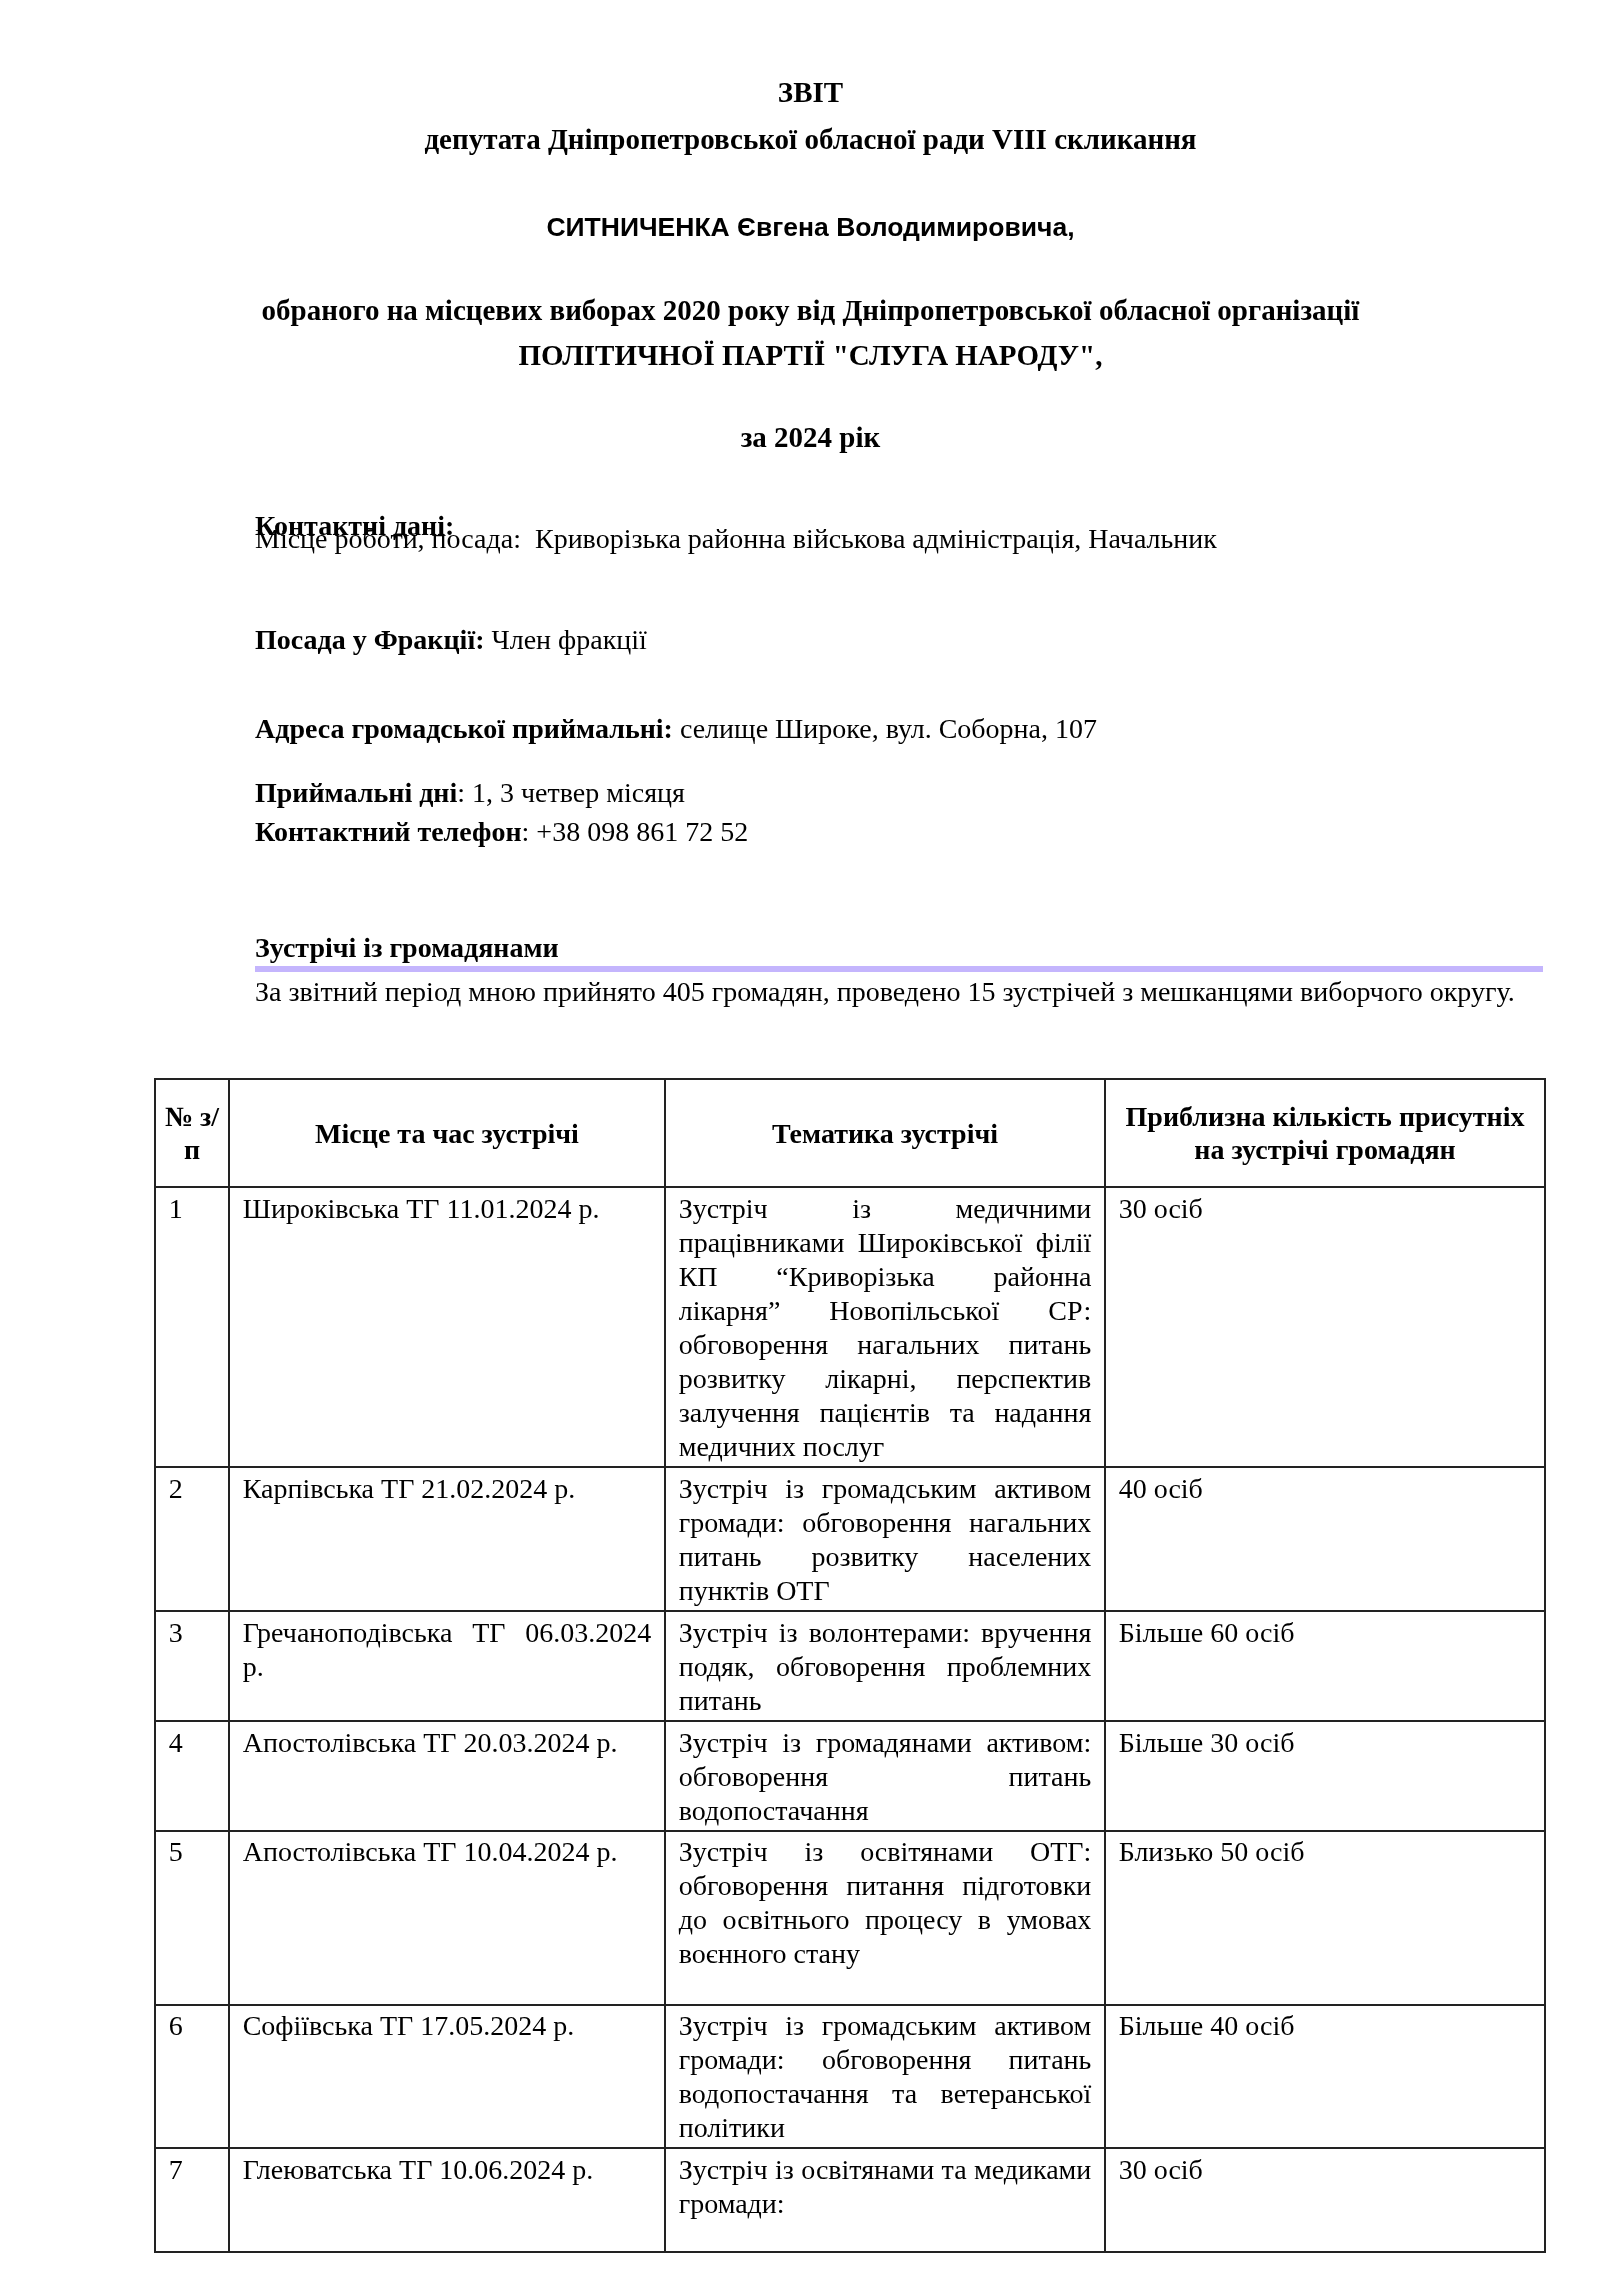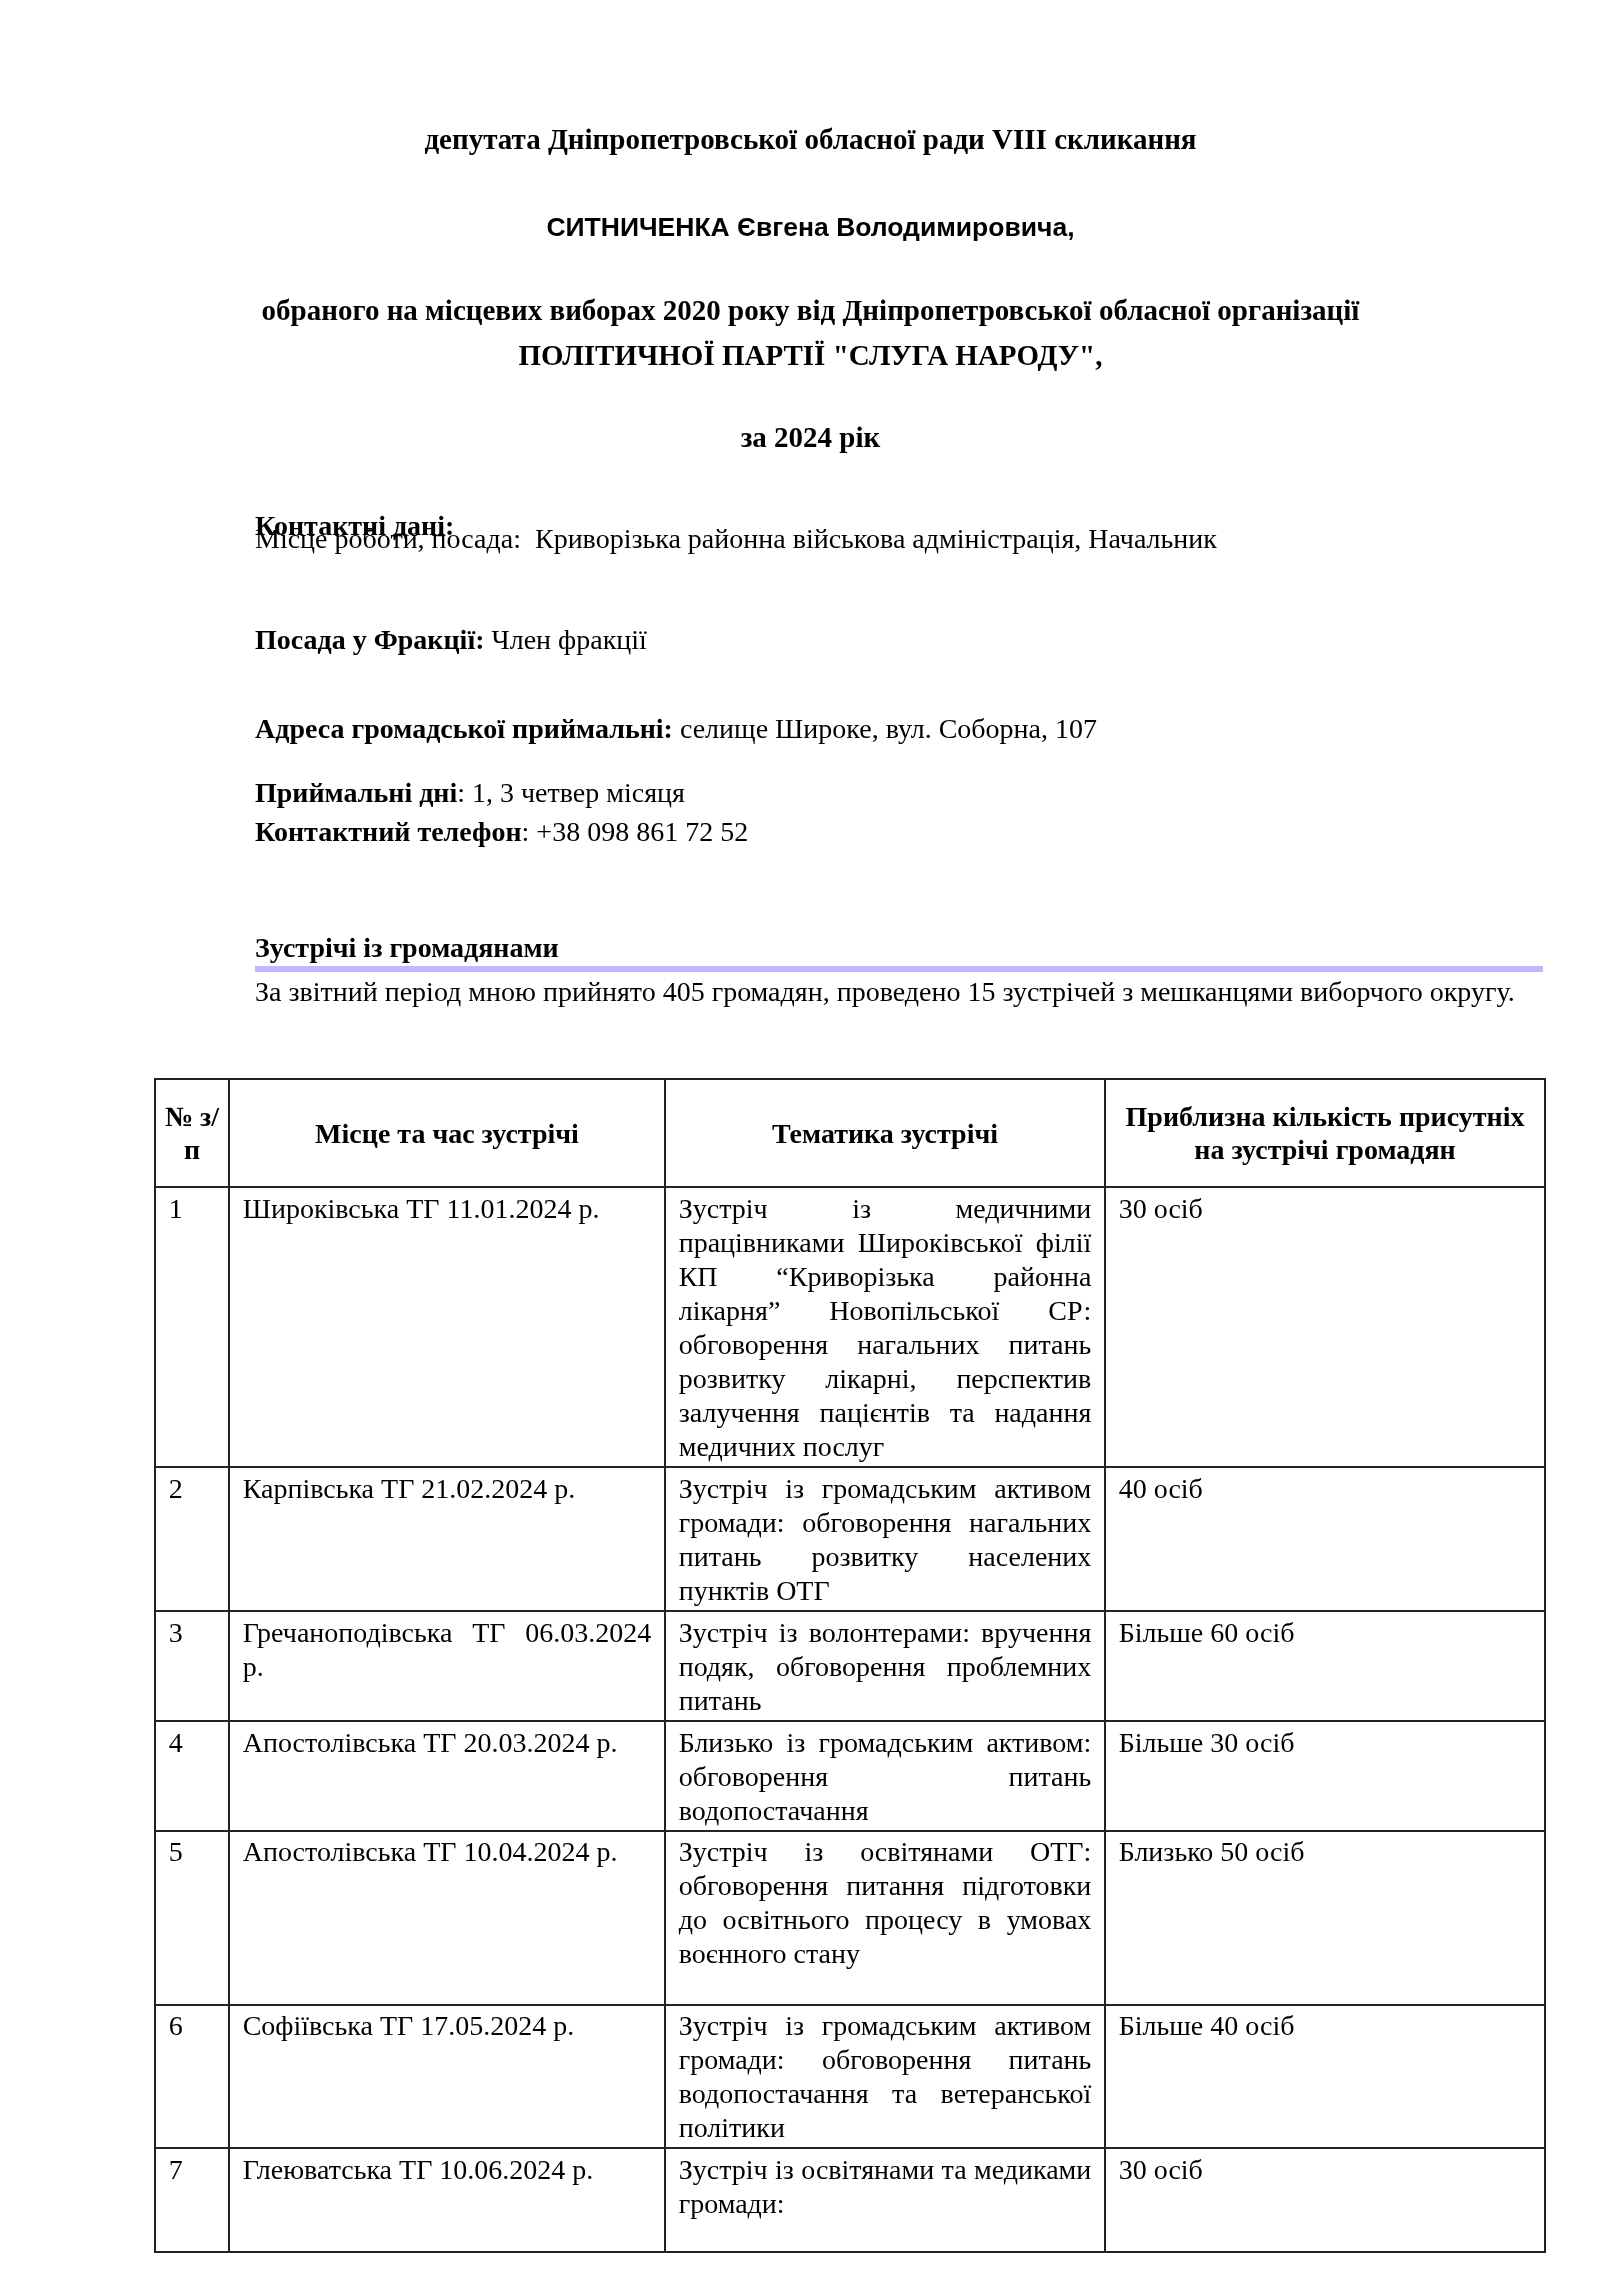--- a/index.html
+++ b/index.html
@@ -54,20 +54,21 @@
     tr.r4 { height: 105px; }
     tr.r5 { height: 174px; }
     tr.r6 { height: 105px; }
     tr.r7 { height: 104px; }
     td.topic-cut { text-align: justify; text-align-last: justify; }
   </style>
 </head>
 <body>
 
 <div class="page">
+  <div class="center t1">ЗВІТ</div>
   <div class="center t3">СИТНИЧЕНКА Євгена Володимировича,</div>
   <div class="center t2">депутата Дніпропетровської обласної ради VIII скликання</div>
   <div class="center t4">обраного на місцевих виборах 2020 року від Дніпропетровської обласної організації</div>
   <div class="center t5">ПОЛІТИЧНОЇ ПАРТІЇ "СЛУГА НАРОДУ",</div>
   <div class="center t6">за 2024 рік</div>
 
   <div class="line l-contact b">Контактні дані:</div>
   <div class="line l-work">
     <span>Місце роботи, посада:</span>&nbsp;&nbsp;<span>Криворізька районна військова адміністрація, Начальник</span>
   </div>
@@ -115,21 +116,21 @@
       </tr>
       <tr class="r3">
         <td class="num">3</td>
         <td class="place">Гречаноподівська ТГ 06.03.2024 р.</td>
         <td class="topic">Зустріч із волонтерами: вручення подяк, обговорення проблемних питань</td>
         <td>Більше 60 осіб</td>
       </tr>
       <tr class="r4">
         <td class="num">4</td>
         <td class="place">Апостолівська ТГ 20.03.2024 р.</td>
-        <td class="topic">Близько із громадським активом: обговорення питань водопостачання</td>
+        <td class="topic">Зустріч із громадянами активом: обговорення питань водопостачання</td>
         <td>Більше 30 осіб</td>
       </tr>
       <tr class="r5">
         <td class="num">5</td>
         <td class="place">Апостолівська ТГ 10.04.2024 р.</td>
         <td class="topic">Зустріч із освітянами ОТГ: обговорення питання підготовки до освітнього процесу в умовах воєнного стану</td>
         <td>Близько 50 осіб</td>
       </tr>
       <tr class="r6">
         <td class="num">6</td>

